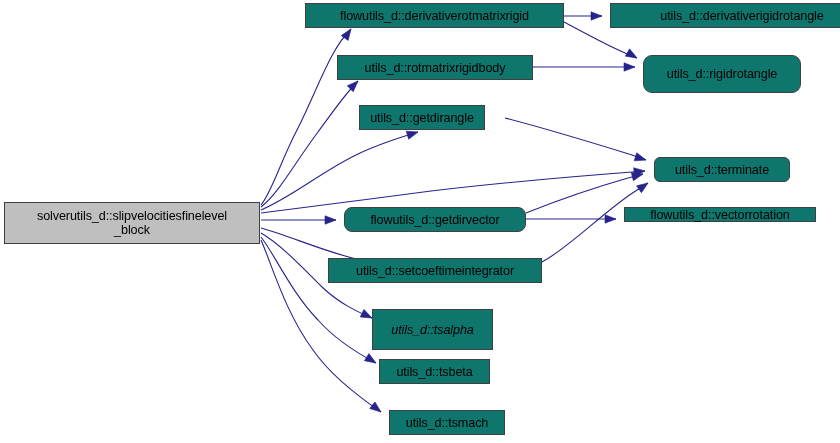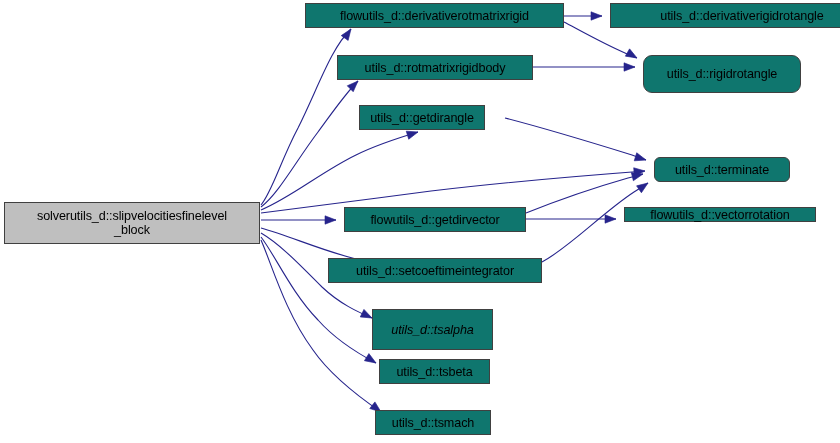--- a/index.html
+++ b/index.html
@@ -97,20 +97,20 @@
     </svg>
   <div id="nodes-layer">
       <div class="node root" style="left: 4px; top: 202px; width: 256px; height: 42px;"><span class="node-label">solverutils_d::slipvelocitiesfinelevel
 _block</span></div>
       <div class="node" style="left: 305px; top: 3px; width: 259px; height: 25px;"><span class="node-label">flowutils_d::derivativerotmatrixrigid</span></div>
       <div class="node" style="left: 610px; top: 3px; width: 264px; height: 25px;"><span class="node-label">utils_d::derivativerigidrotangle</span></div>
       <div class="node" style="left: 337px; top: 55px; width: 196px; height: 25px; justify-content: center;"><span class="node-label">utils_d::rotmatrixrigidbody</span></div>
       <div class="node" style="left: 643px; top: 55px; width: 158px; height: 38px; border-radius: 9px;"><span class="node-label">utils_d::rigidrotangle</span></div>
       <div class="node" style="left: 359px; top: 105px; width: 126px; height: 25px;"><span class="node-label">utils_d::getdirangle</span></div>
       <div class="node" style="left: 654px; top: 157px; width: 136px; height: 25px; border-radius: 6px;"><span class="node-label">utils_d::terminate</span></div>
-      <div class="node" style="left: 344px; top: 207px; width: 182px; height: 25px;"><span class="node-label">flowutils_d::getdirvector</span></div>
+      <div class="node" style="left: 344px; top: 207px; width: 182px; height: 25px; border-radius: 8px;"><span class="node-label">flowutils_d::getdirvector</span></div>
       <div class="node" style="left: 624px; top: 207px; width: 192px; height: 15px;"><span class="node-label">flowutils_d::vectorrotation</span></div>
       <div class="node" style="left: 328px; top: 258px; width: 214px; height: 25px;"><span class="node-label">utils_d::setcoeftimeintegrator</span></div>
       <div class="node" style="left: 372px; top: 309px; width: 121px; height: 41px; font-style: italic;"><span class="node-label">utils_d::tsalpha</span></div>
       <div class="node" style="left: 379px; top: 359px; width: 111px; height: 25px;"><span class="node-label">utils_d::tsbeta</span></div>
-      <div class="node" style="left: 375px; top: 410px; width: 116px; height: 25px;"><span class="node-label">utils_d::tsmach</span></div>
+      <div class="node" style="left: 389px; top: 410px; width: 116px; height: 25px;"><span class="node-label">utils_d::tsmach</span></div>
     </div>
 </div>
 
 </body></html>

